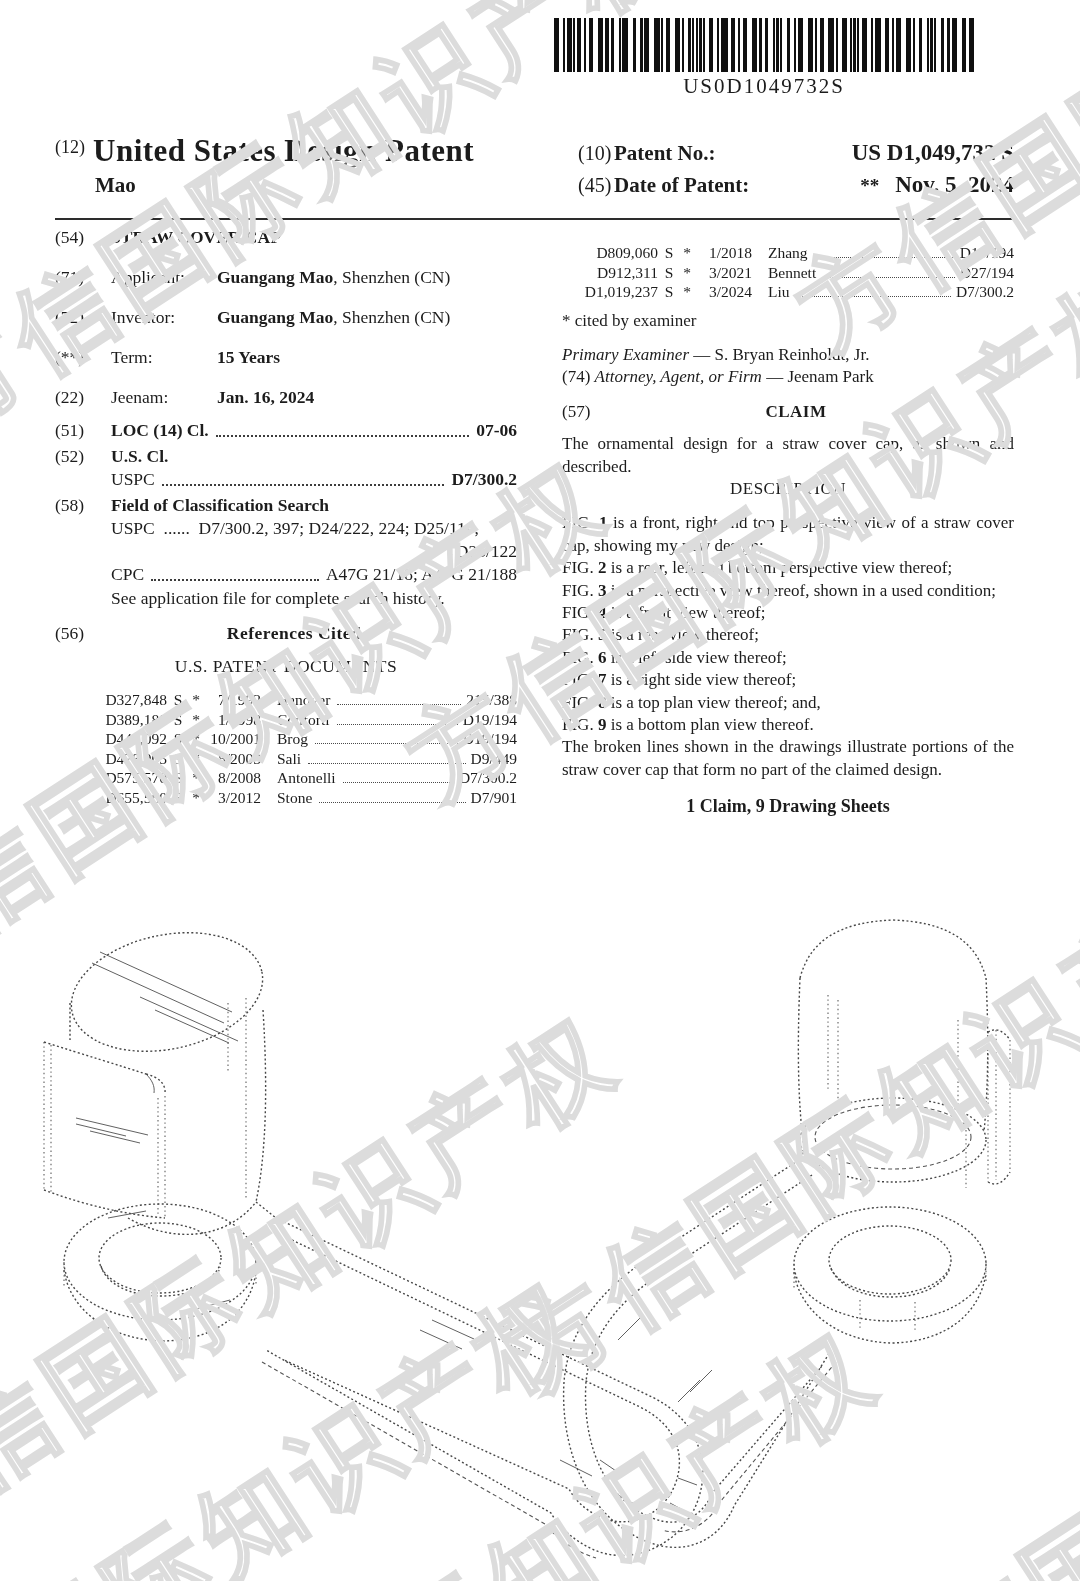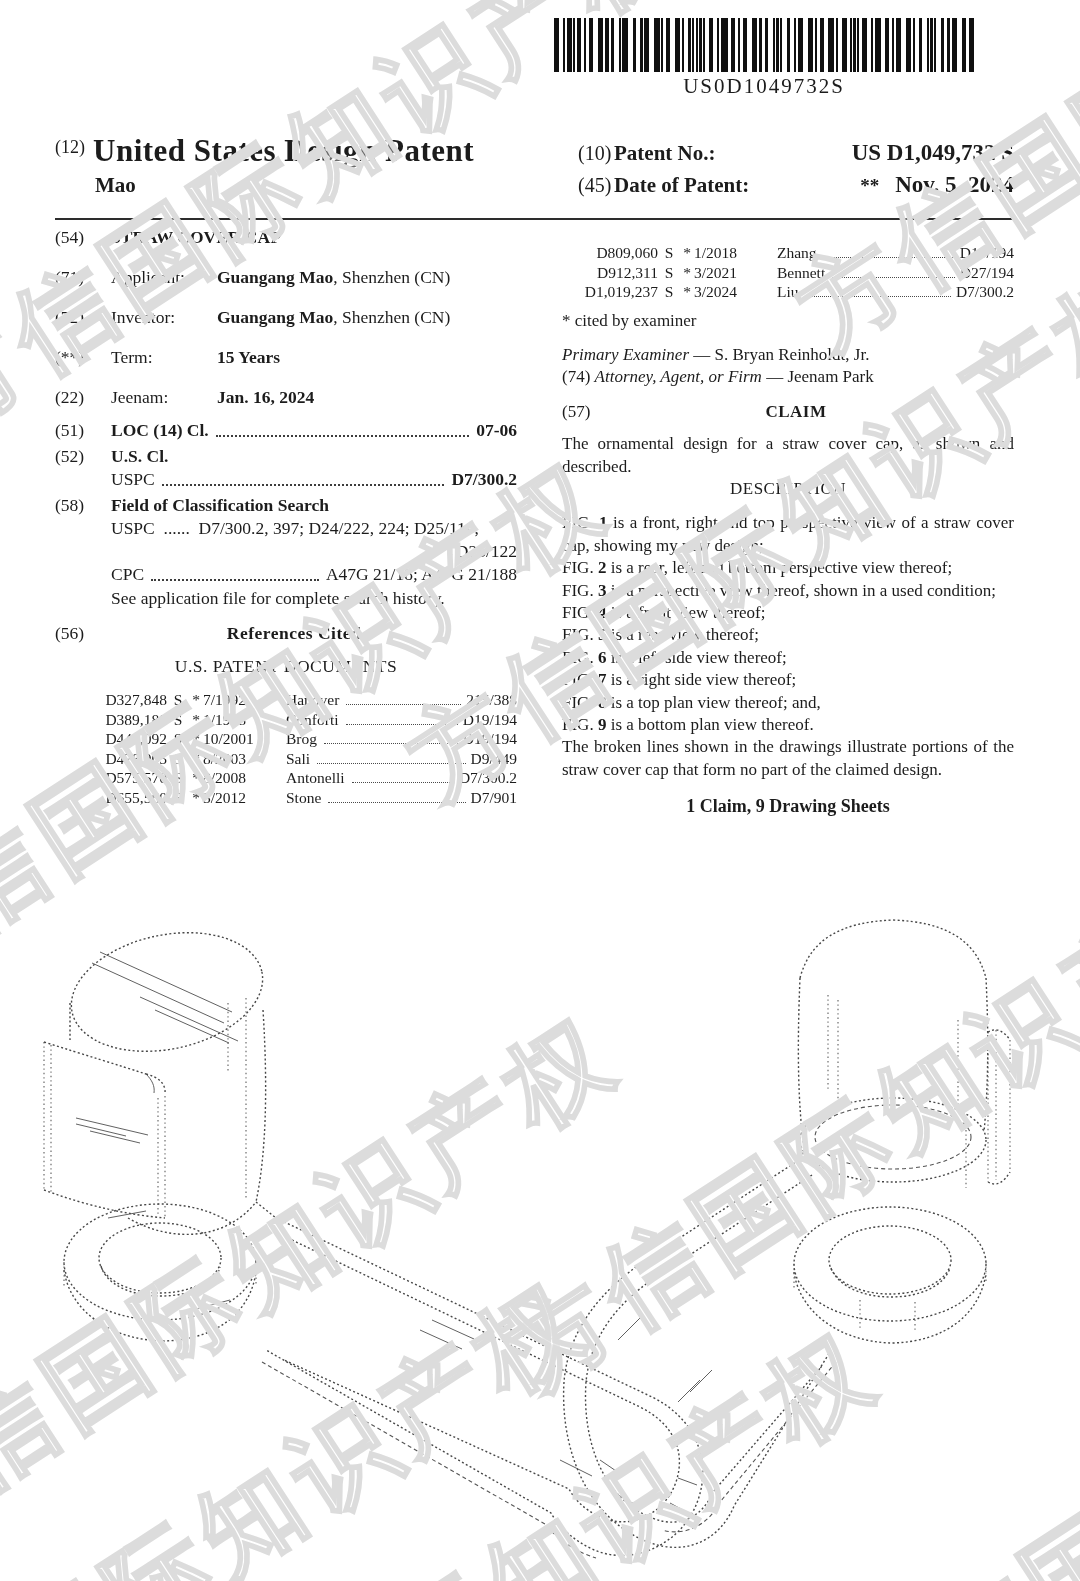--- a/index.html
+++ b/index.html
@@ -48,21 +48,21 @@
   .chead .fcode{width:56px;flex:none;}
   .chead .ct{flex:1;text-align:center;font-weight:bold;letter-spacing:0.5px;}
   .chead .endsp{width:40px;flex:none;}
   .subtitle{text-align:center;margin:2px 0 12px 0;letter-spacing:0.5px;}
   
   .refs{padding-left:16px;}
   .refrow{display:flex;font-size:15.5px;line-height:19.5px;align-items:baseline;}
   .r-no{width:96px;text-align:right;flex:none;}
   .r-k{width:22px;text-align:center;flex:none;}
   .r-s{width:14px;text-align:center;flex:none;}
-  .r-d{width:58px;text-align:left;flex:none;margin-right:25px;}
+  .r-d{width:58px;text-align:right;flex:none;margin-right:16px;}
   .r-dots{flex:1;border-bottom:1.7px dotted #4a4a4a;margin:0 5px 4px 7px;}
   .r-c{text-align:right;flex:none;}
   
   .cited{margin:8px 0 0 0;}
   .exam{margin:12px 0 0 0;}
   .exam p{margin:0;}
   .para{margin:0;text-align:justify;}
   .desc-title{text-align:center;font-weight:normal;margin:0 0 12px 0;letter-spacing:0.5px;}
   .figp{margin:0;text-align:justify;}
   .claims-note{text-align:center;font-weight:bold;margin-top:14px;font-size:18px;}

